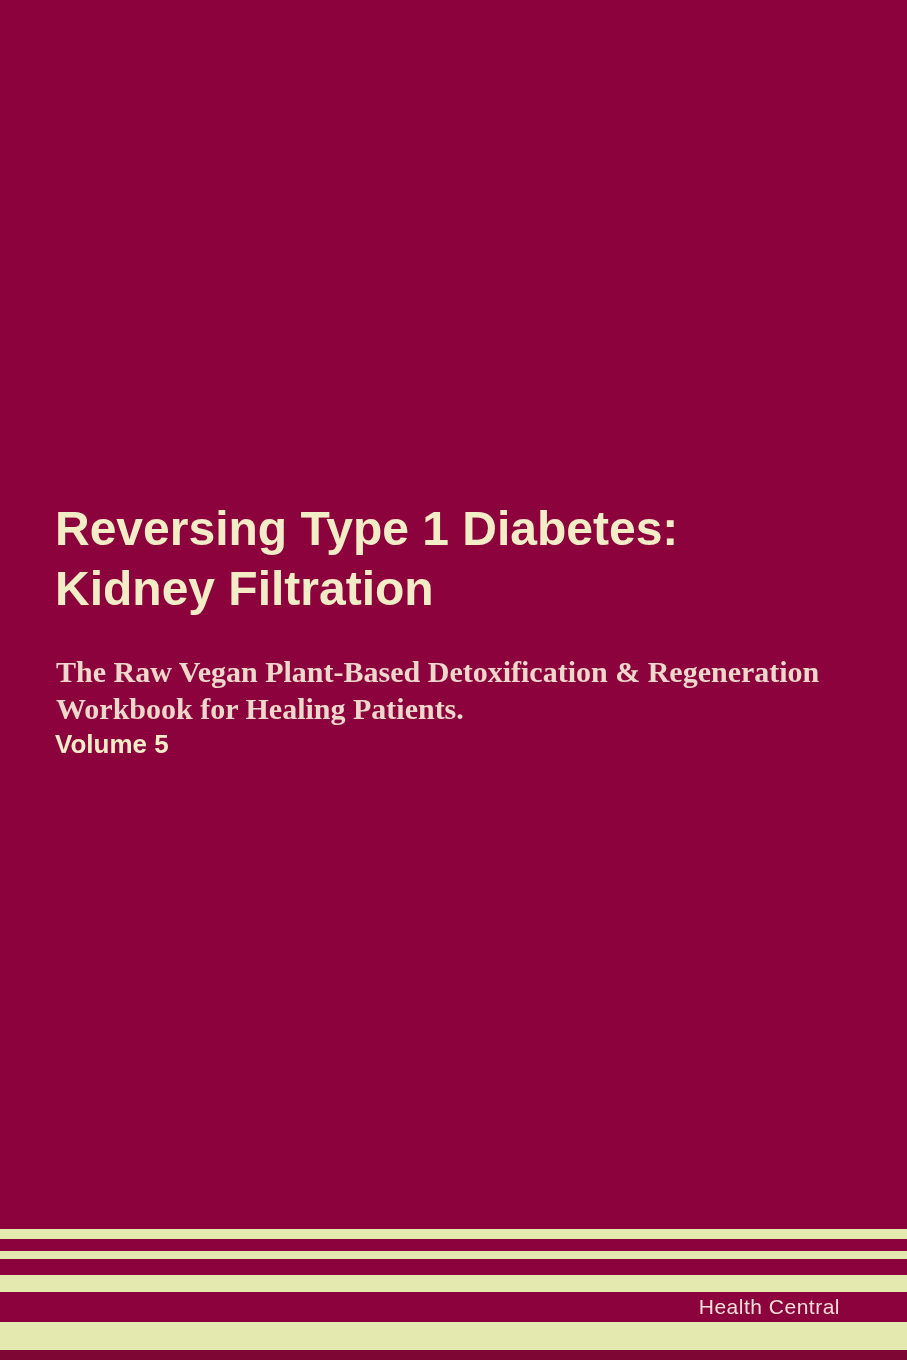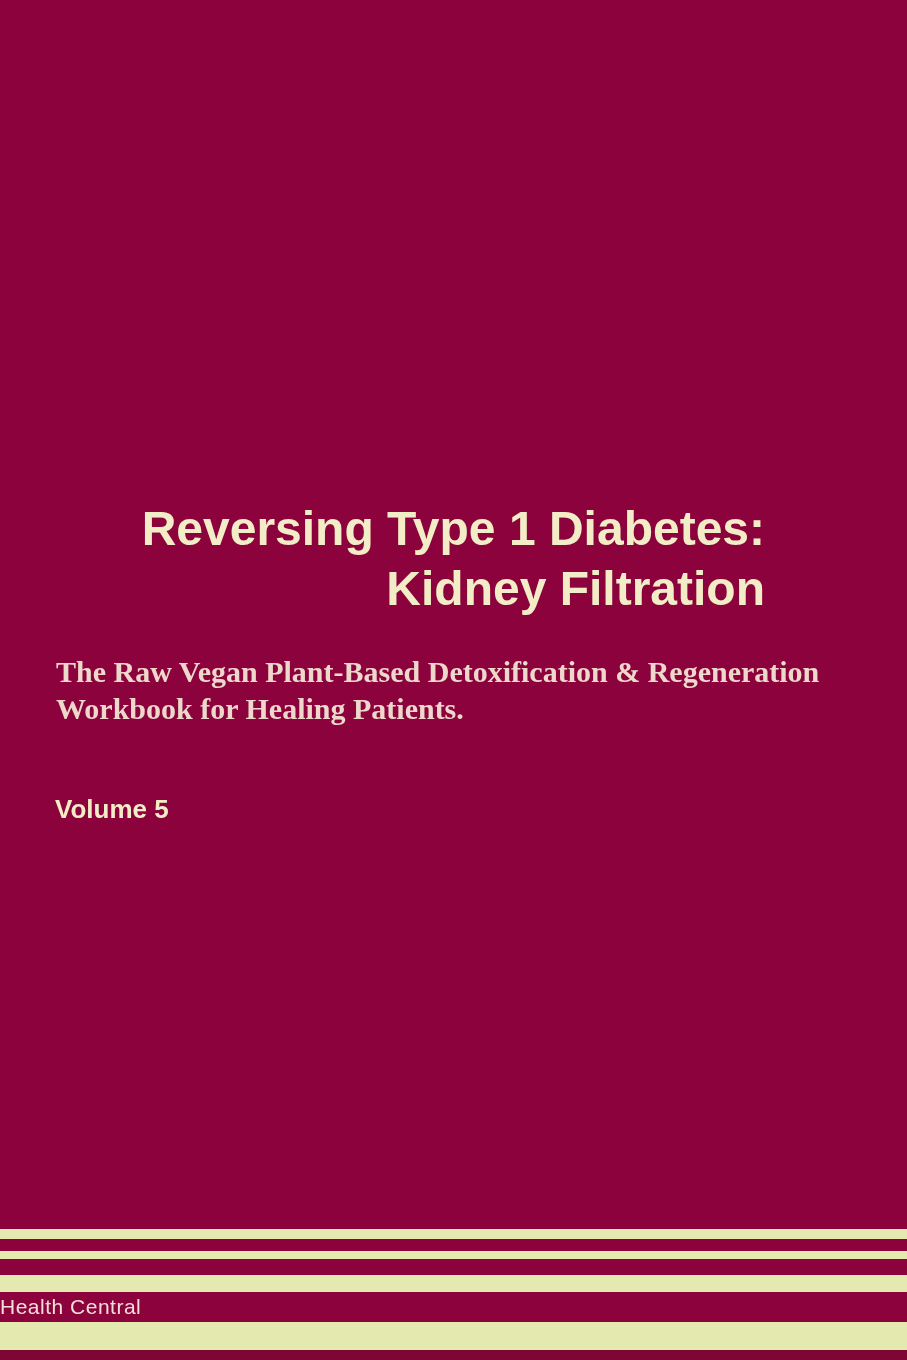--- a/index.html
+++ b/index.html
@@ -27,37 +27,36 @@
     position: absolute;
     left: 55px;
     top: 499px;
     width: 710px;
     font-family: "Liberation Sans", sans-serif;
     font-weight: bold;
     font-size: 48px;
     line-height: 60px;
     letter-spacing: 0px;
     color: var(--title-text);
-    text-align: right;
   }
   .book-subtitle {
     position: absolute;
     left: 56px;
     top: 653px;
     width: 790px;
     font-family: "Liberation Serif", serif;
     font-weight: bold;
     font-size: 30px;
     line-height: 37px;
     color: var(--subtitle-text);
   }
   .volume-label {
     position: absolute;
     left: 55px;
-    top: 793px;
+    top: 728px;
     font-family: "Liberation Sans", sans-serif;
     font-weight: bold;
     font-size: 26px;
     line-height: 32px;
     color: var(--title-text);
   }
   .stripe {
     position: absolute;
     left: 0;
     width: 907px;
@@ -69,21 +68,22 @@
   .stripe-4 { top: 1322px; height: 28px; }
   .publisher-band {
     position: absolute;
     left: 0;
     top: 1292px;
     width: 907px;
     height: 30px;
     background: var(--background);
     display: flex;
     align-items: center;
-    padding-right: 96px;
+    justify-content: flex-end;
+    padding-right: 67px;
   }
   .publisher-name {
     font-family: "Liberation Sans", sans-serif;
     font-weight: normal;
     font-size: 21px;
     color: var(--publisher-text);
     letter-spacing: 0.5px;
   }
   .bottom-edge {
     position: absolute;

